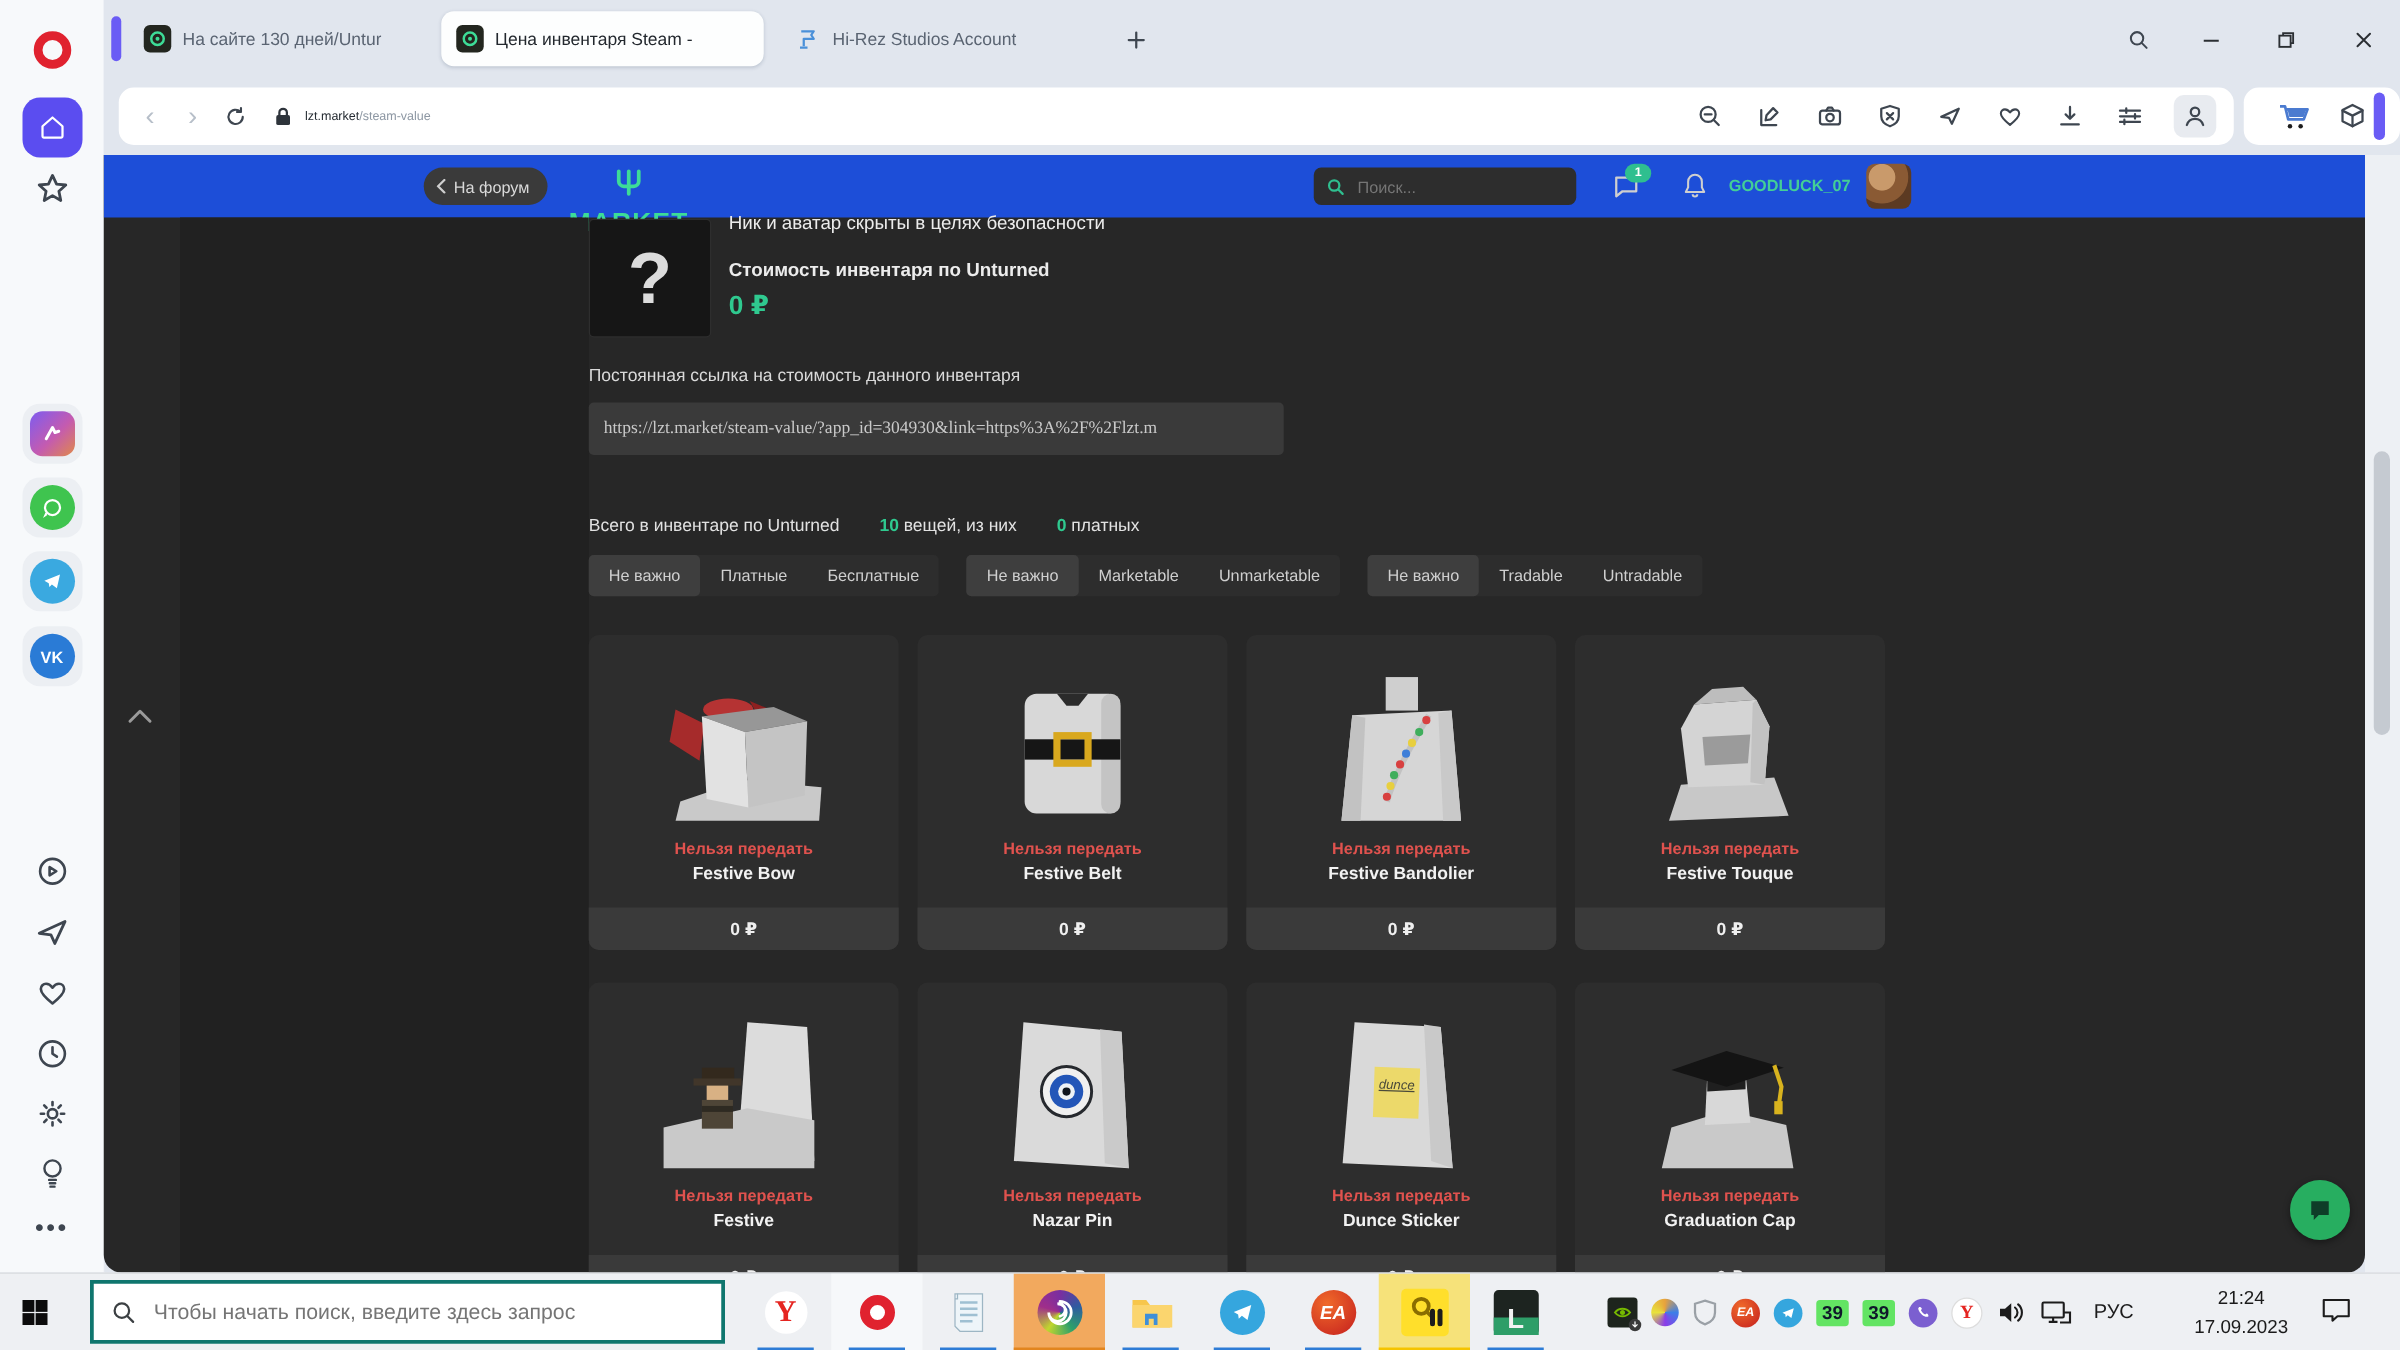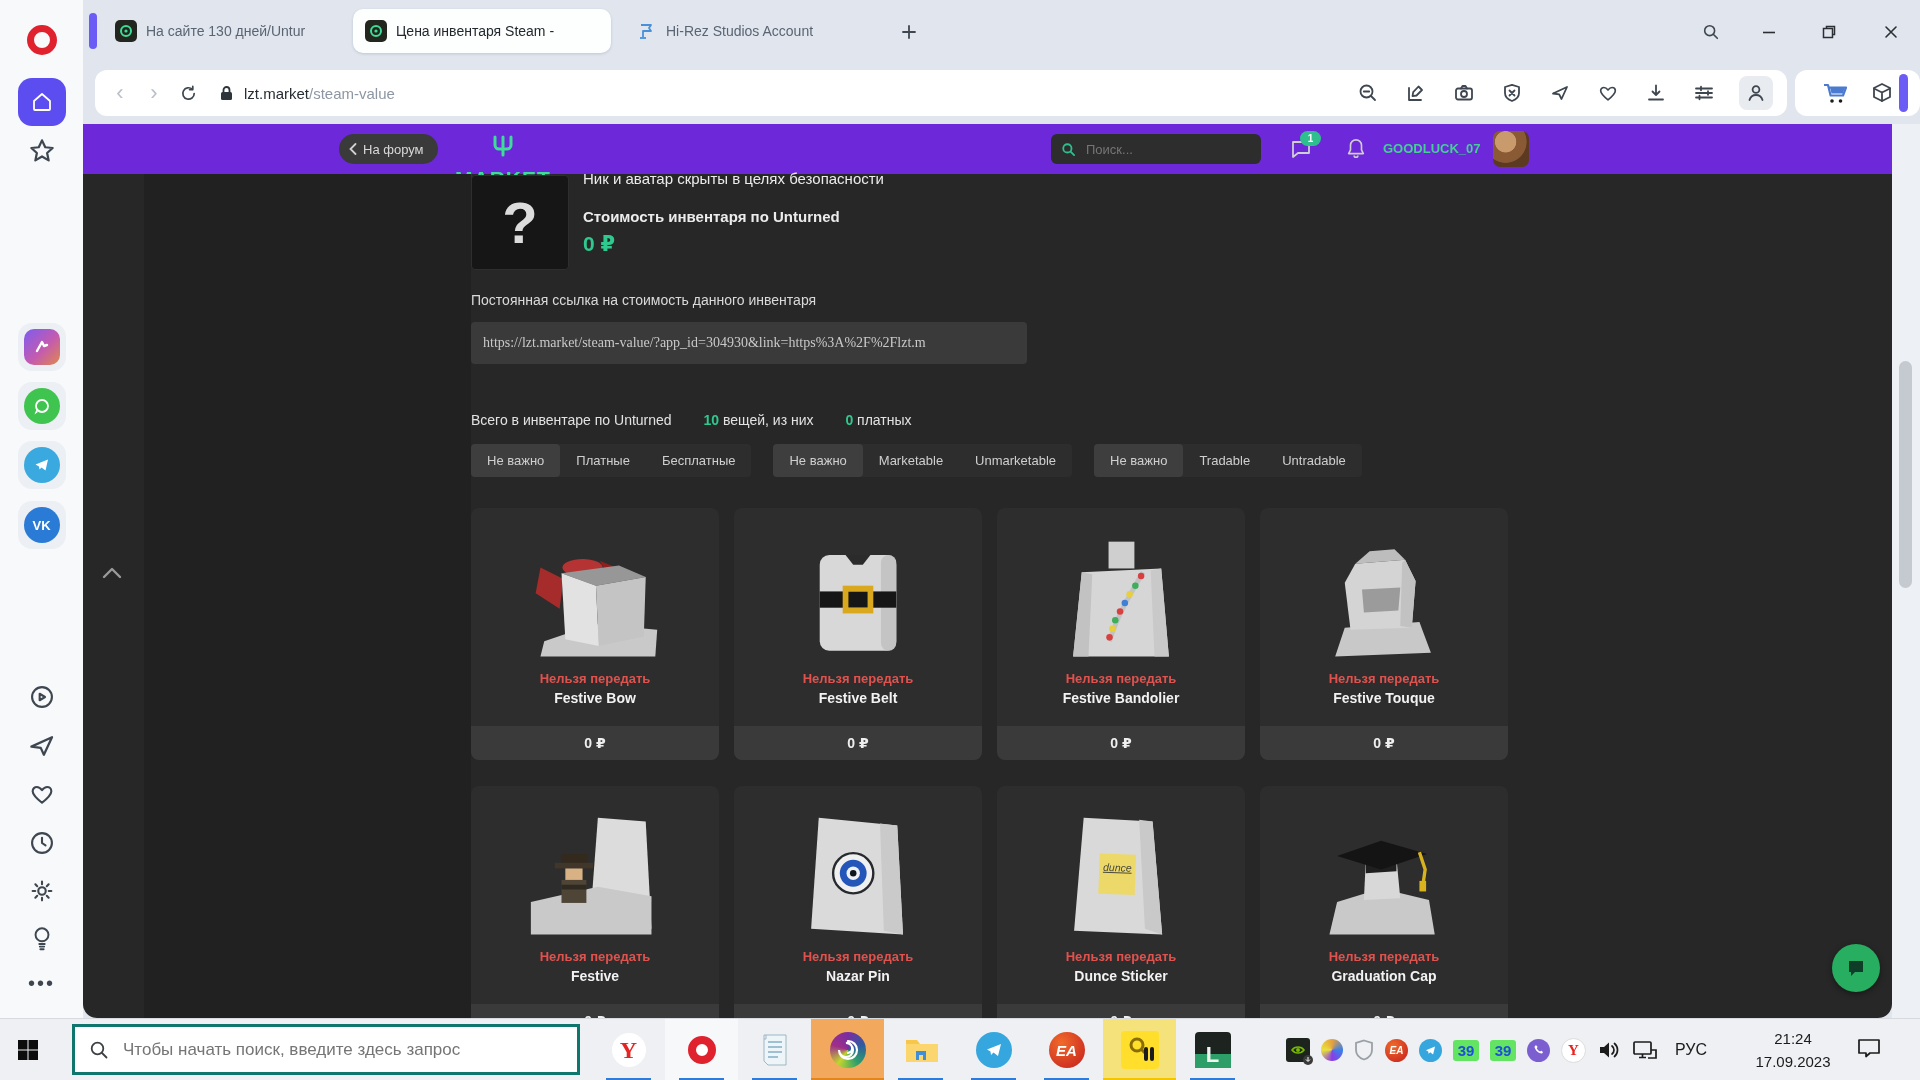--- a/index.html
+++ b/index.html
@@ -25,31 +25,31 @@
   .tab.active{background:#fdfefe;border-radius:10px;box-shadow:0 1px 3px rgba(40,60,90,.18);color:#23282e;}
   .fav{width:22px;height:22px;border-radius:5px;flex:0 0 auto;display:flex;align-items:center;justify-content:center;}
   .fav.lzt{background:#23261f;}
   .ctrl{position:absolute;top:18px;width:28px;height:28px;display:flex;align-items:center;justify-content:center;color:#2b2f33;}
 
   
   #toolbar{left:83px;top:62px;right:0;height:62px;background:#e1e6ee;}
   #addressbar{position:absolute;left:12px;top:8px;width:1692px;height:46px;background:#ffffff;border-radius:12px;display:flex;align-items:center;}
   .navbtn{width:34px;text-align:center;font-size:22px;color:#b7bfc9;}
   .navbtn.on{color:#3e4650;}
-  #urltext{font-size:15px;color:#262c33;margin-left:10px;}
+  #urltext{font-size:10px;color:#262c33;margin-left:10px;}
   #urltext .path{color:#8d97a3;}
   .tbicons{position:absolute;right:14px;top:0;height:46px;display:flex;align-items:center;gap:22px;}
   .tbico{width:26px;height:26px;display:flex;align-items:center;justify-content:center;border-radius:8px;}
   .tbico.hl{background:#e8ebf0;width:34px;height:34px;}
   #panelbox{position:absolute;left:1712px;top:8px;width:125px;height:46px;background:#ffffff;border-radius:12px;display:flex;align-items:center;justify-content:center;gap:22px;}
   #ppill{position:absolute;left:1816px;top:12px;width:9px;height:38px;border-radius:5px;background:#6a5cf5;}
 
   
   #page{left:83px;top:124px;width:1809px;height:894px;background:#272727;border-radius:0 0 14px 14px;overflow:hidden;color:#e6e6e6;}
-  #mheader{position:absolute;left:0;top:0;right:0;height:50px;background:#6d28d9;}
+  #mheader{position:absolute;left:0;top:0;right:0;height:50px;background:#1d4ed8;}
   #backbtn{position:absolute;left:256px;top:10px;height:30px;padding:0 14px 0 10px;background:#3a3a3a;border-radius:15px;color:#d9d9d9;font-size:13px;display:flex;align-items:center;gap:6px;}
   #mlogo{position:absolute;left:372px;top:9px;display:flex;align-items:center;gap:8px;color:#3ddc97;font-weight:bold;font-size:21px;letter-spacing:1px;flex-direction:column;}
   #msearch{position:absolute;left:968px;top:10px;width:210px;height:30px;background:#2d2d2d;border-radius:6px;display:flex;align-items:center;gap:8px;padding:0 10px;box-sizing:border-box;}
   #msearch input{background:transparent;border:none;outline:none;color:#9a9a9a;font-size:13px;width:140px;font-family:inherit;}
   .hico{position:absolute;top:13px;}
   .nbadge{position:absolute;top:-6px;right:-8px;min-width:15px;height:15px;border-radius:8px;background:#2fbf8f;color:#fff;font-size:10px;font-weight:bold;display:flex;align-items:center;justify-content:center;padding:0 3px;}
   #uname{position:absolute;left:1300px;top:17px;color:#43cf96;font-size:13px;font-weight:bold;}
   #avatar{position:absolute;left:1410px;top:7px;width:36px;height:36px;border-radius:7px;background:
     radial-gradient(circle at 35% 30%,#c99a6b 0 30%,#8a5a34 32% 60%,#5c3a22 62% 100%);}
   #leftband{position:absolute;left:61px;top:50px;width:327px;bottom:0;background:#212121;}
@@ -88,21 +88,21 @@
   .app{position:relative;width:73px;height:62px;display:flex;align-items:center;justify-content:center;}
   .app.hlgrey{background:#f6f8fa;}
   .app.hlorange{background:#f2a95e;}
   .app.hlyellow{background:#f6e27a;}
   .uline{position:absolute;left:14px;right:14px;bottom:0;height:3px;background:#2e7cd6;}
   .uline.full{left:0;right:0;}
   .uline.orange{background:#e2851f;}
   .uline.yellow{background:#f5c400;}
   #tray{position:absolute;left:1286px;top:0;height:62px;display:flex;align-items:center;gap:11px;}
   .trico{display:flex;align-items:center;justify-content:center;}
-  .b39{min-width:26px;height:21px;background:#63e463;border-radius:3px;color:#1d4ed8;font-weight:bold;font-size:15px;display:flex;align-items:center;justify-content:center;}
+  .b39{min-width:26px;height:21px;background:#63e463;border-radius:3px;color:#0f172a;font-weight:bold;font-size:15px;display:flex;align-items:center;justify-content:center;}
   #lang{font-size:16px;color:#1c1c1c;padding-left:6px;}
   #clock{position:absolute;left:1738px;top:8px;width:110px;text-align:center;font-size:15px;color:#1b1b1b;line-height:23px;}
   #notif{position:absolute;left:1856px;top:17px;}
 </style>
 </head>
 <body>
 
 <div id="screen">
 
   <div id="sidebar" class="abs">

